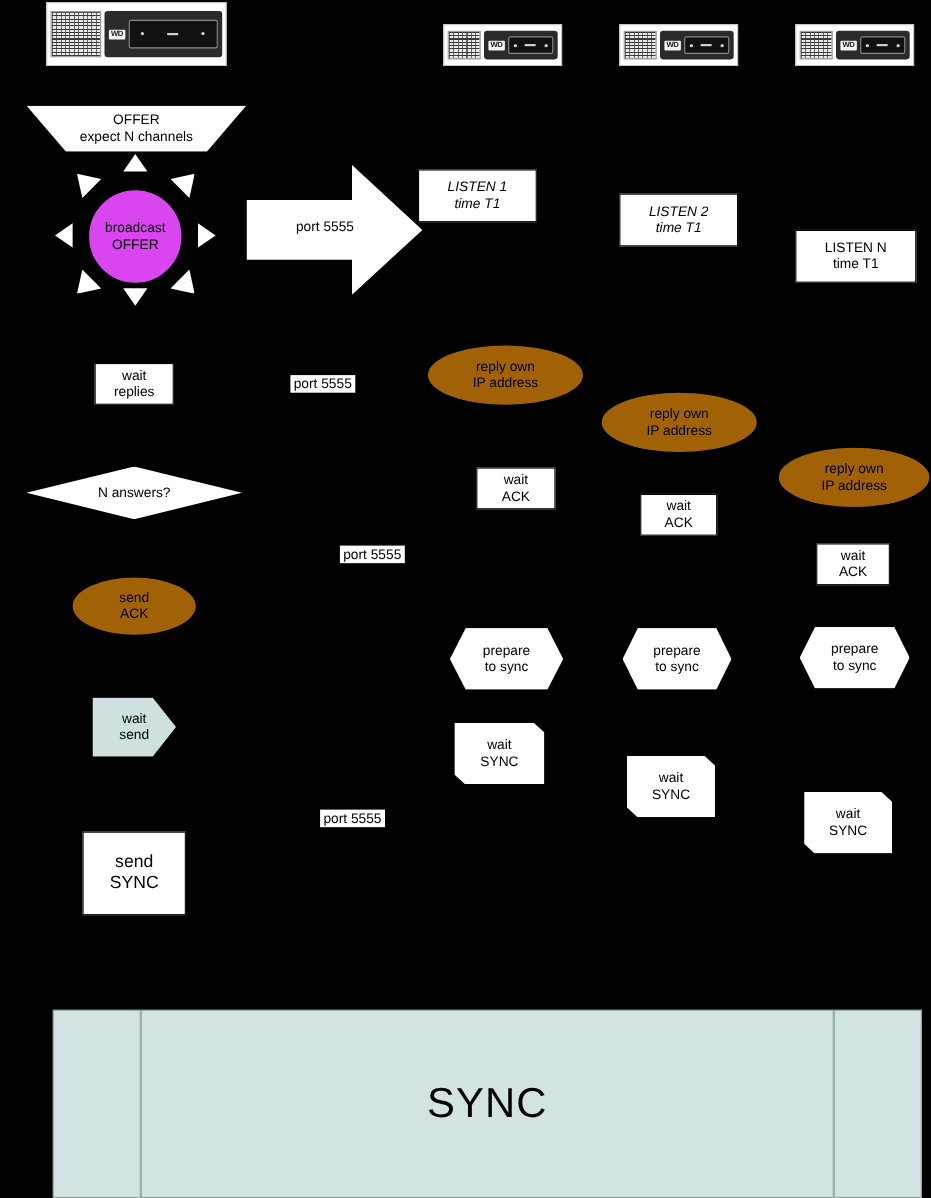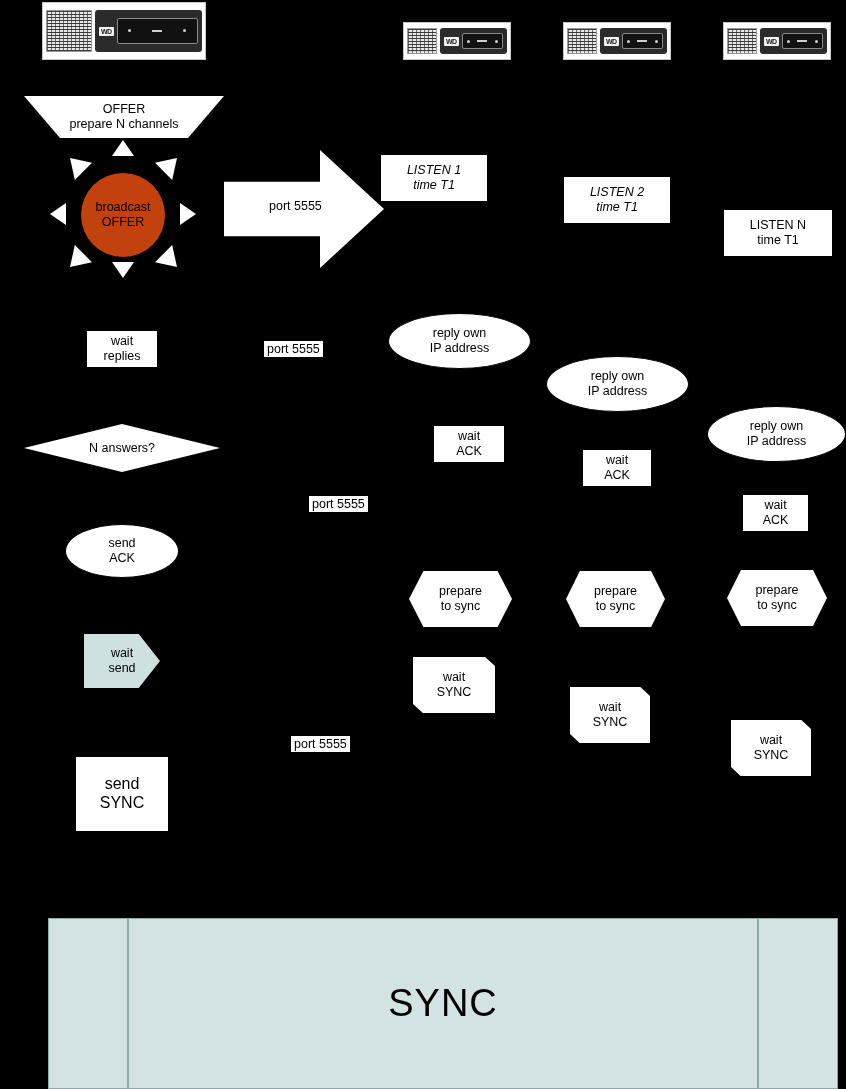--- a/index.html
+++ b/index.html
@@ -100,28 +100,28 @@
     box-sizing: border-box;
     z-index: 5;
   }
 
   .rect {
     background: #ffffff;
     border: 1px solid #000000;
   }
 
   .ellipse {
-    background: #ffffff;
+    background: #a16207;
     border: 1px solid #000000;
     border-radius: 50%;
     align-items: center;
   }
 
   .circle-shade {
-    background: #c2410c;
+    background: #d946ef;
     border: 1px solid #000000;
     border-radius: 50%;
   }
 
   .rect-shade {
     background: #cfe0e0;
     border: 1px solid #000000;
   }
 
   .banner {
@@ -264,21 +264,21 @@
       <span class="dev-panel">
         <span class="dev-dot"></span>
           <span class="dev-bar"></span>
           <span class="dev-dot"></span>
       </span>
     </div>
   </div>
 
   <div class="shape-text banner" style="left:24px; top:96px; width:200px; height:42px;">
     <span>OFFER</span>
-    <span>prepare N channels</span>
+    <span>expect N channels</span>
   </div>
 
   <div class="burst-arrow ba-up" style="left:112px; top:140px;"></div>
   <div class="burst-arrow ba-down" style="left:112px; top:262px;"></div>
   <div class="burst-arrow ba-left" style="left:50px; top:203px;"></div>
   <div class="burst-arrow ba-right" style="left:180px; top:203px;"></div>
   <div class="burst-arrow ba-diag d-nw" style="left:70px; top:158px;"></div>
   <div class="burst-arrow ba-diag d-ne" style="left:155px; top:158px;"></div>
   <div class="burst-arrow ba-diag d-sw" style="left:70px; top:245px;"></div>
   <div class="burst-arrow ba-diag d-se" style="left:155px; top:245px;"></div>

